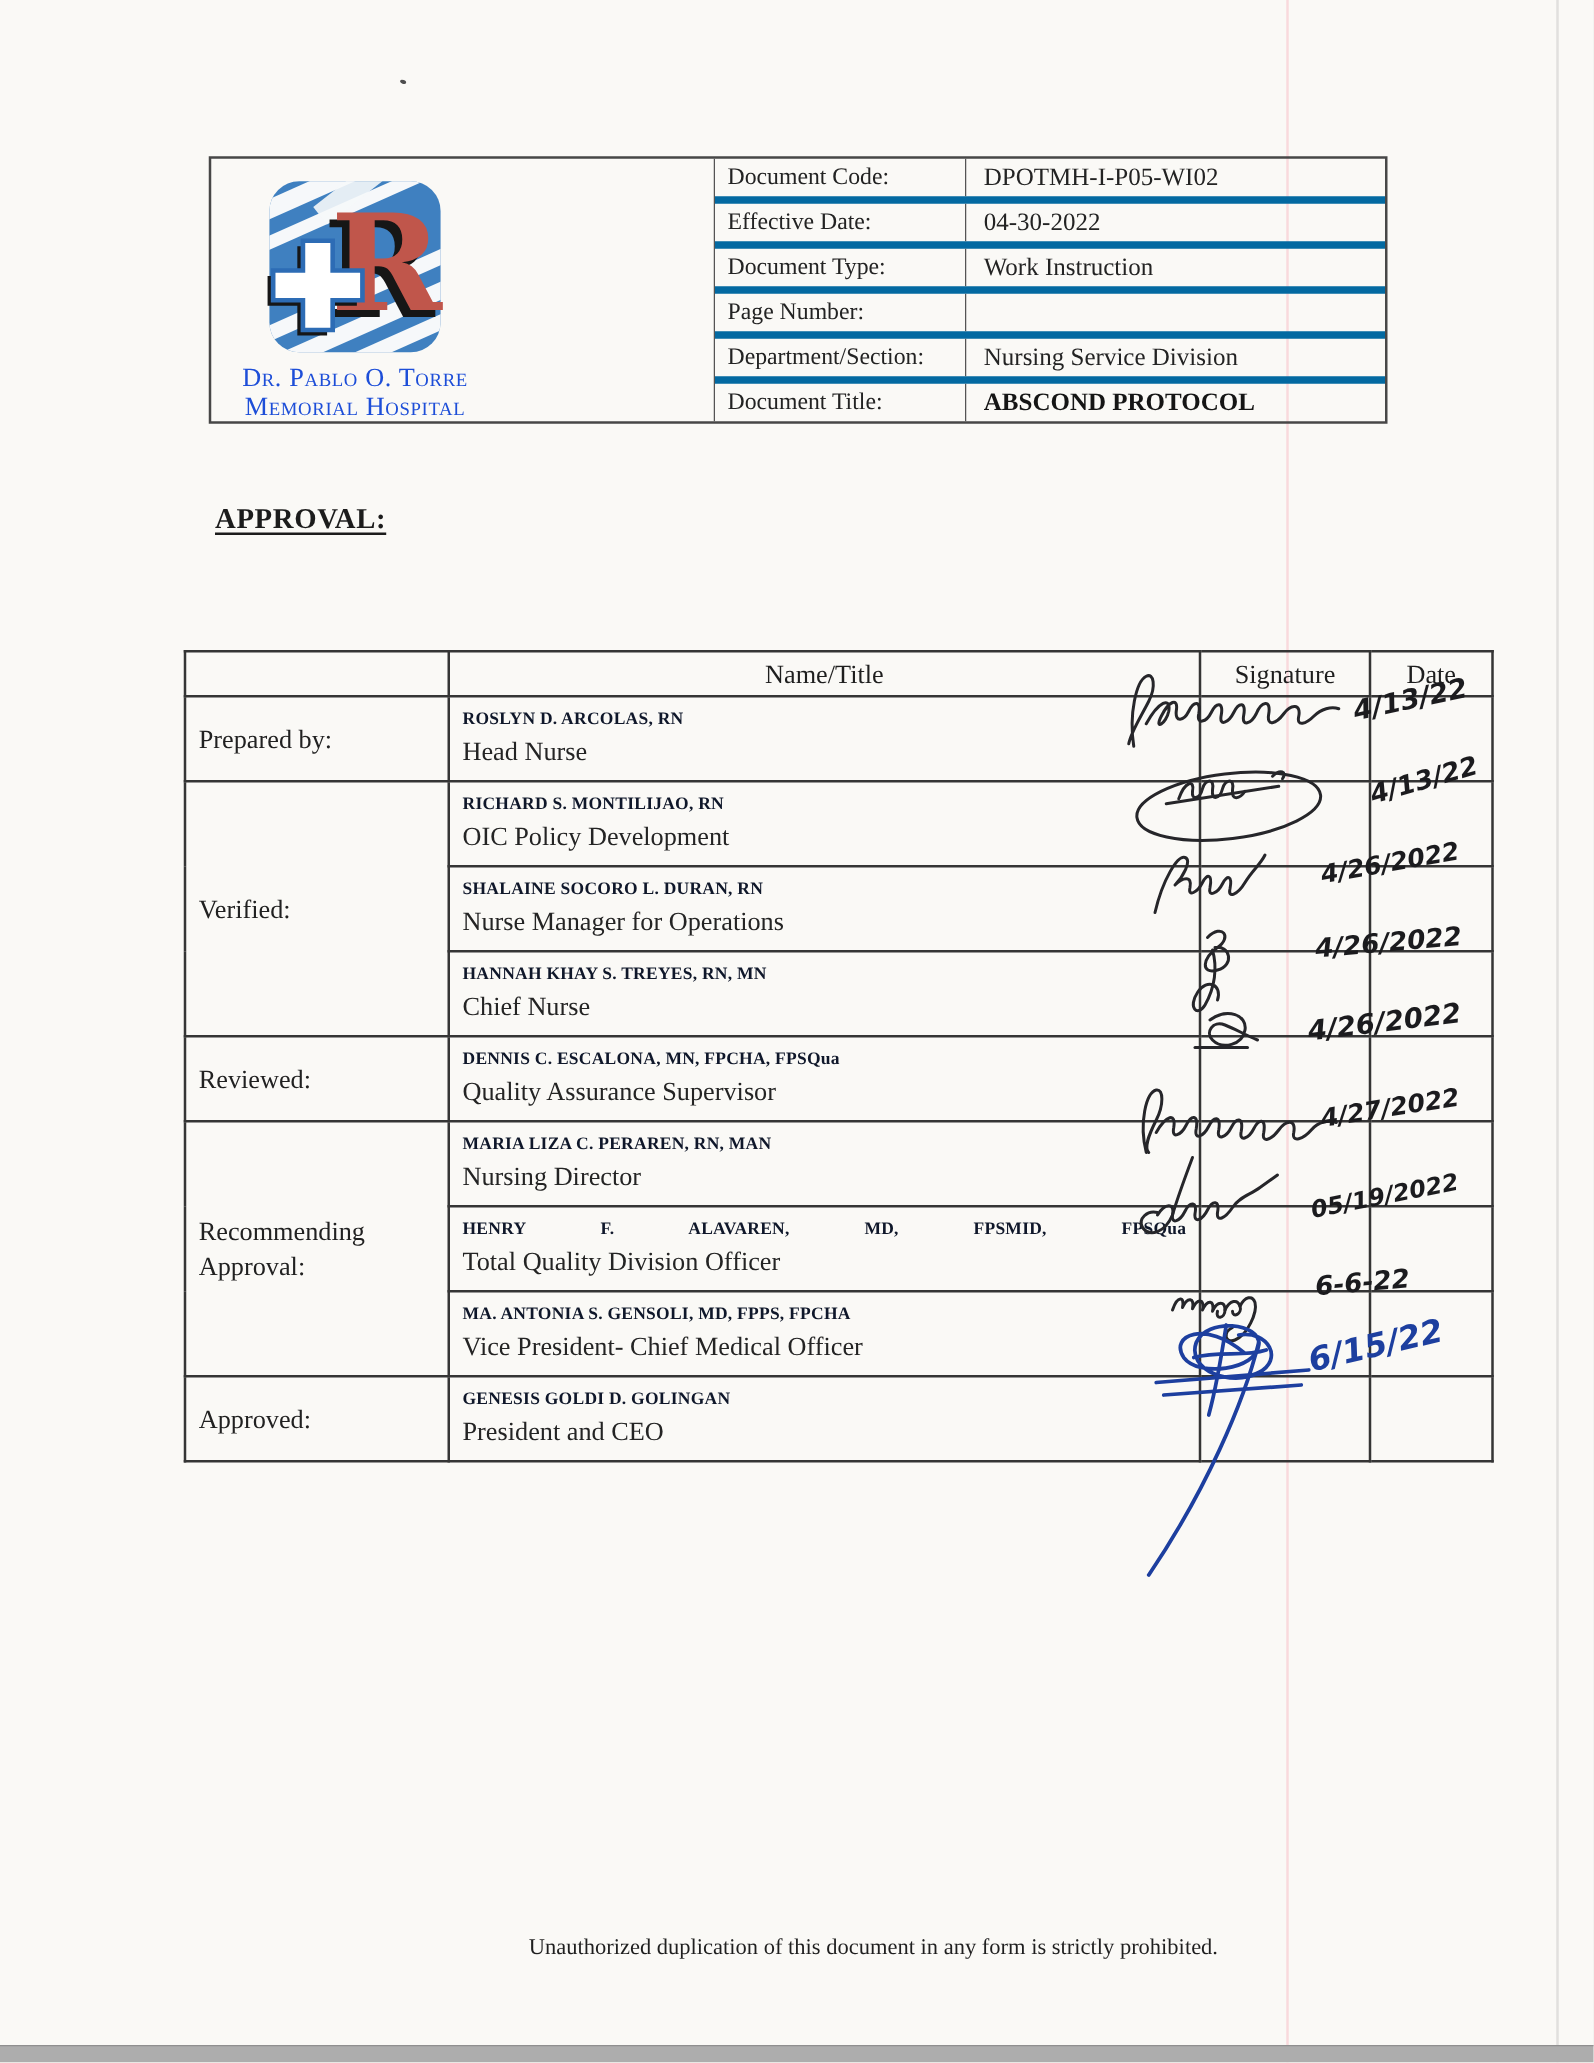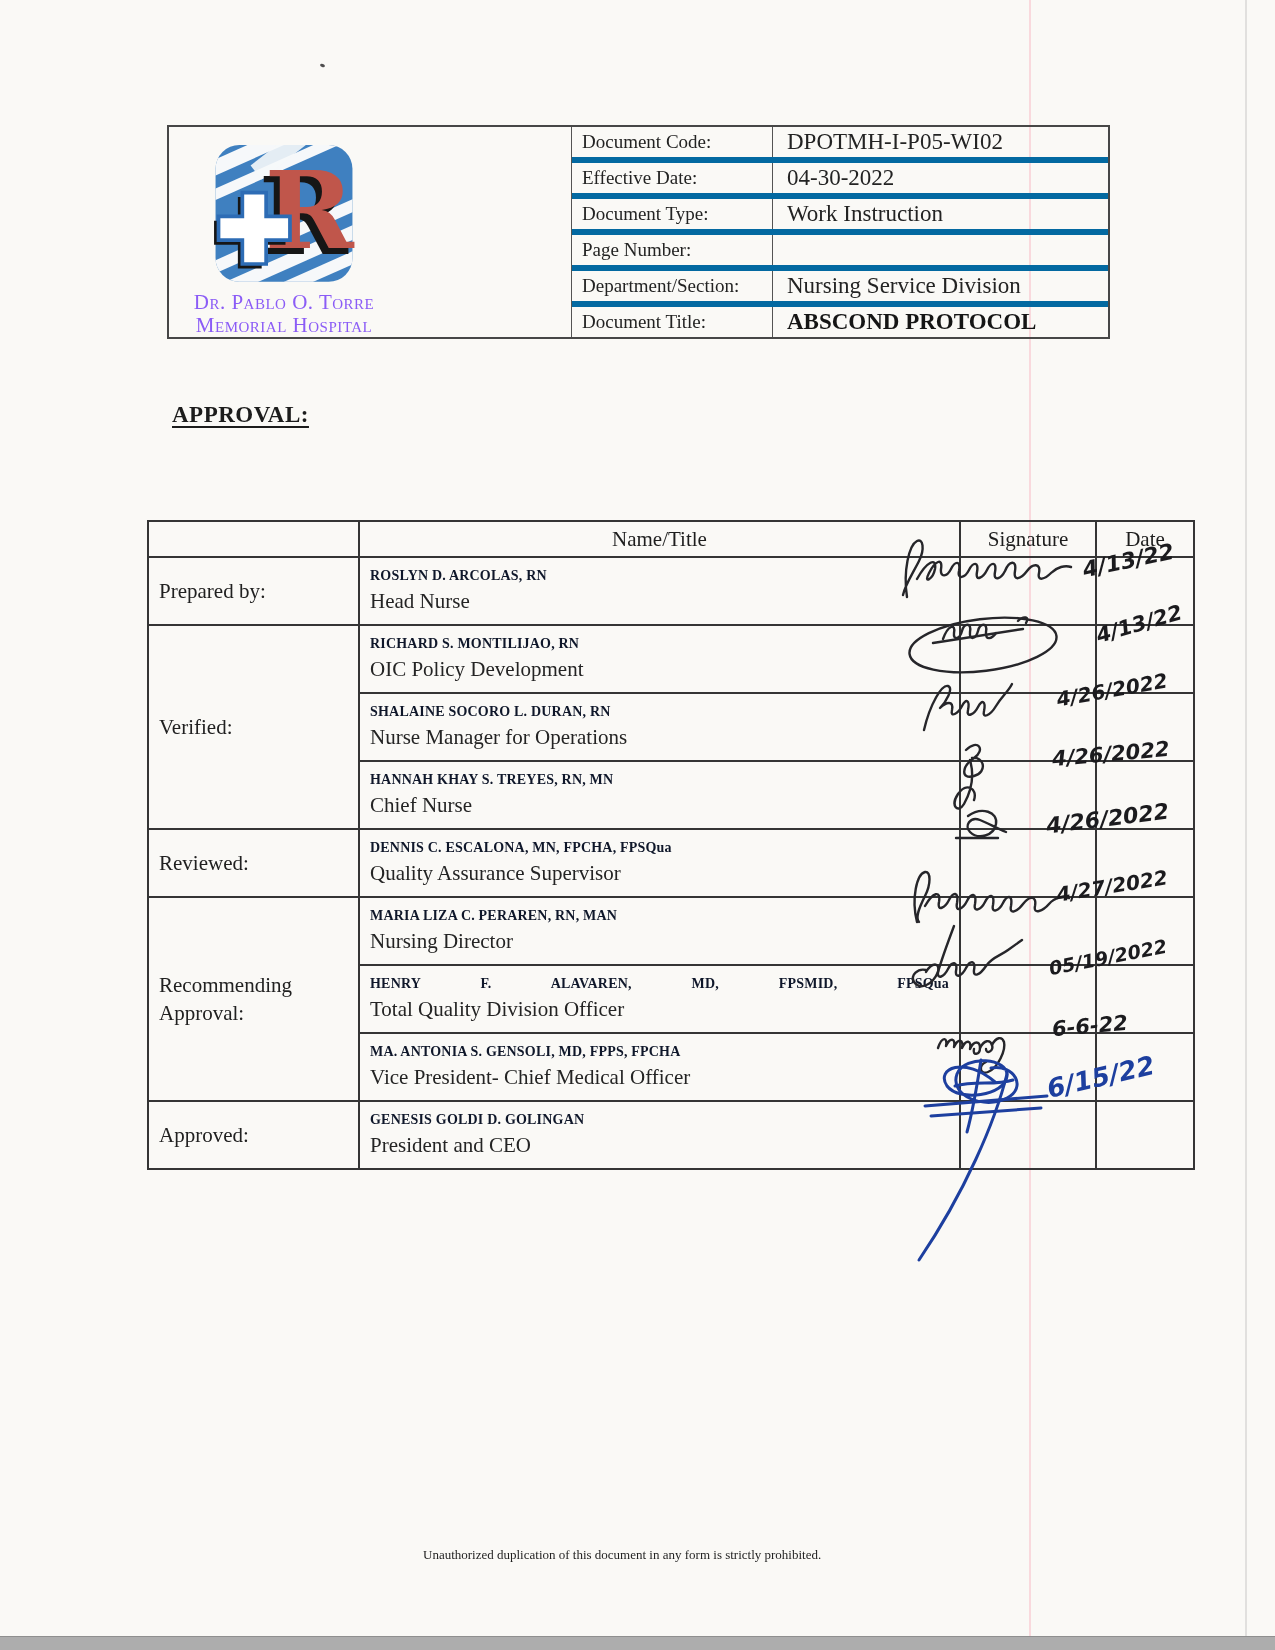--- a/index.html
+++ b/index.html
@@ -18,27 +18,27 @@
   .scan-bottom{position:absolute;left:0;bottom:0;width:100%;height:13px;background:#adadad;border-top:1px solid #8f8f8f;}
   .scan-dot{position:absolute;left:320px;top:64px;width:5px;height:3px;background:#4e4e4e;border-radius:50%;transform:rotate(20deg);}
 
   
   .doc-header{
     position:absolute;left:167px;top:125px;width:943px;height:214px;
     display:flex;border:2px solid #474747;box-sizing:border-box;
   }
   .dh-left{width:402px;display:flex;box-sizing:border-box;}
   .logo-block{width:230px;display:flex;flex-direction:column;align-items:center;padding-top:12px;box-sizing:border-box;}
-  .hosp-name{margin-top:3px;text-align:center;font-variant:small-caps;font-size:21px;line-height:1.1;color:#8b5cf6;letter-spacing:.5px;}
+  .hosp-name{margin-top:3px;text-align:center;font-variant:small-caps;font-size:21px;line-height:1.1;color:#1d4ed8;letter-spacing:.5px;}
   .address{width:172px;display:flex;flex-direction:column;justify-content:center;text-align:center;font-size:16px;line-height:1.25;color:#1f1f1f;padding-bottom:18px;box-sizing:border-box;}
   .dh-right{flex:1;display:flex;flex-direction:column;border-left:1px solid #545454;box-sizing:border-box;}
   .dh-row{flex:1;display:flex;border-bottom:6px solid #0369a1;box-sizing:border-box;}
   .dh-row:last-child{border-bottom:none;}
   .dh-label{width:201px;border-right:1px solid #545454;display:flex;align-items:center;padding-left:10px;font-size:19px;color:#232323;box-sizing:border-box;}
-  .dh-value{flex:1;display:flex;align-items:center;padding-left:14px;font-size:23px;color:#232323;box-sizing:border-box;}
+  .dh-value{flex:1;display:flex;align-items:center;padding-left:14px;font-size:20px;color:#232323;box-sizing:border-box;}
   .dh-value.bold{font-weight:bold;color:#151515;}
 
   
   .approval-heading{
     position:absolute;left:172px;top:402px;
     font-size:23px;font-weight:bold;color:#1c1c1c;letter-spacing:.5px;
     text-decoration:underline;text-decoration-thickness:2px;text-underline-offset:4px;
   }
 
   
@@ -70,21 +70,21 @@
   .sig.blue path{stroke:#1d3f9f;stroke-width:3;}
   .hw-date{
     position:absolute;white-space:nowrap;
     font-family:"DejaVu Sans", sans-serif;font-style:italic;font-weight:bold;
     color:#1b1b1e;
   }
   .hw-date.blue{color:#1d3f9f;}
 
   .footer{
     position:absolute;left:423px;top:1547px;
-    font-size:13px;color:#1f1f1f;
+    font-size:18px;color:#1f1f1f;
   }
 </style>
 </head>
 <body>
 
 <div class="page">
 
   <div class="scan-pink-line"></div>
   <div class="scan-gray-line"></div>
   <div class="scan-dot"></div>

